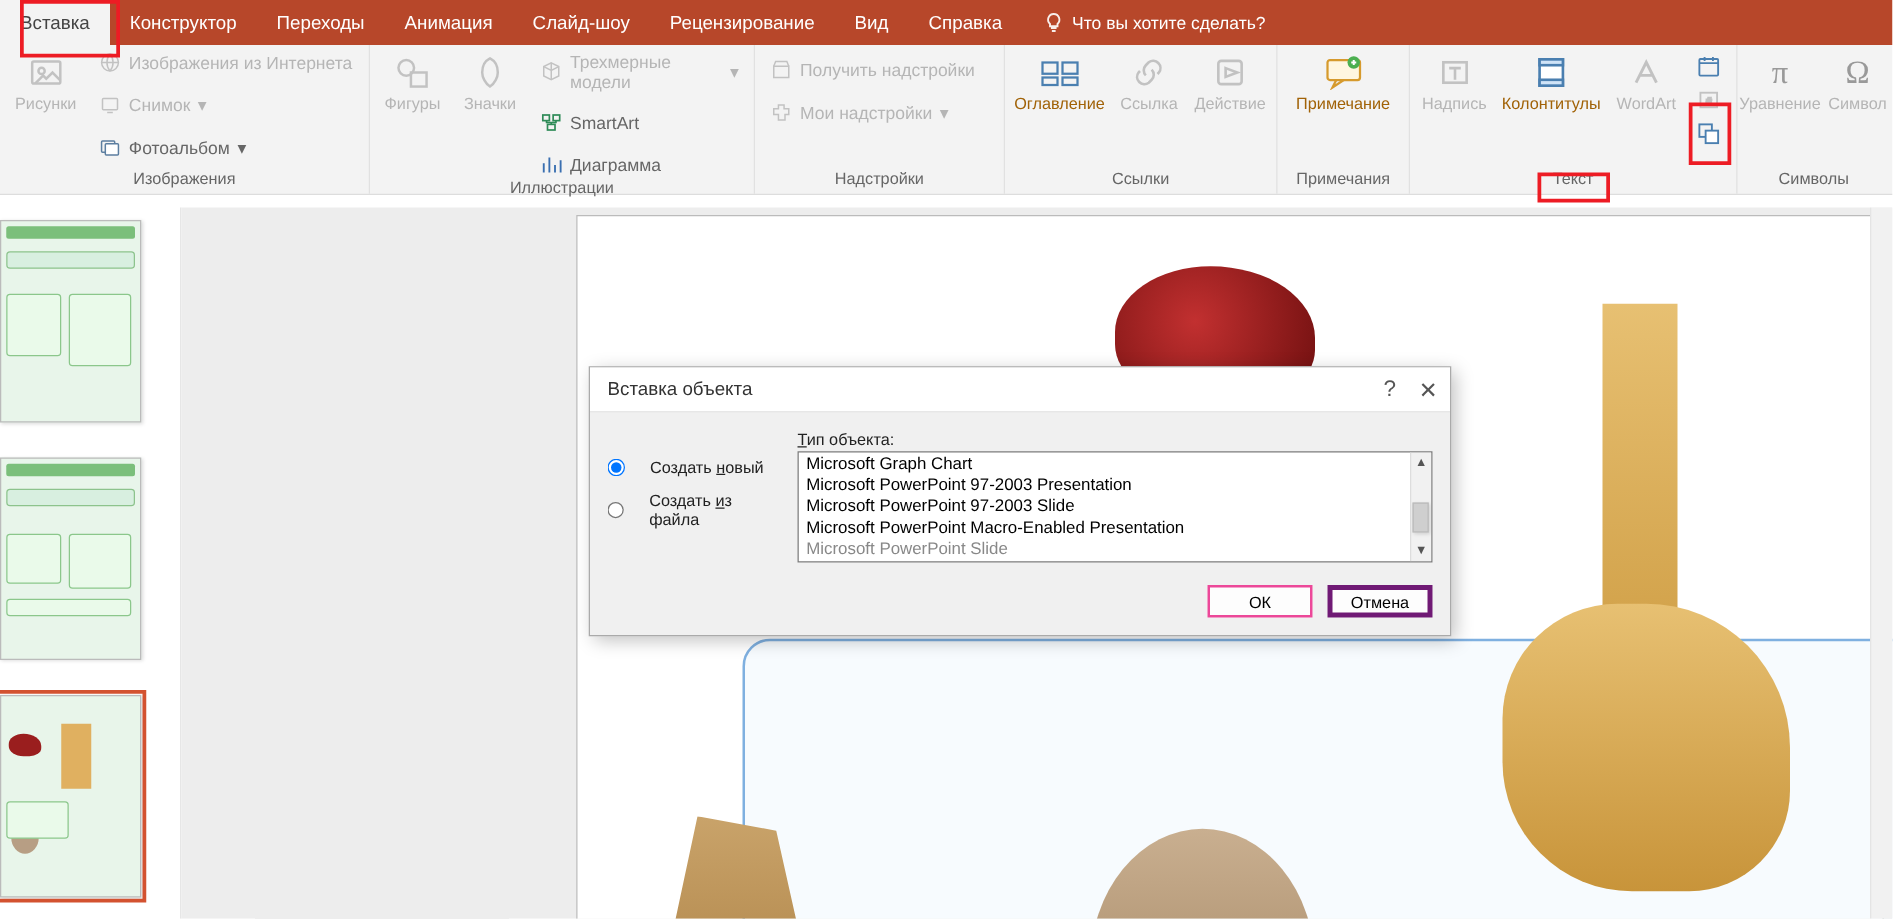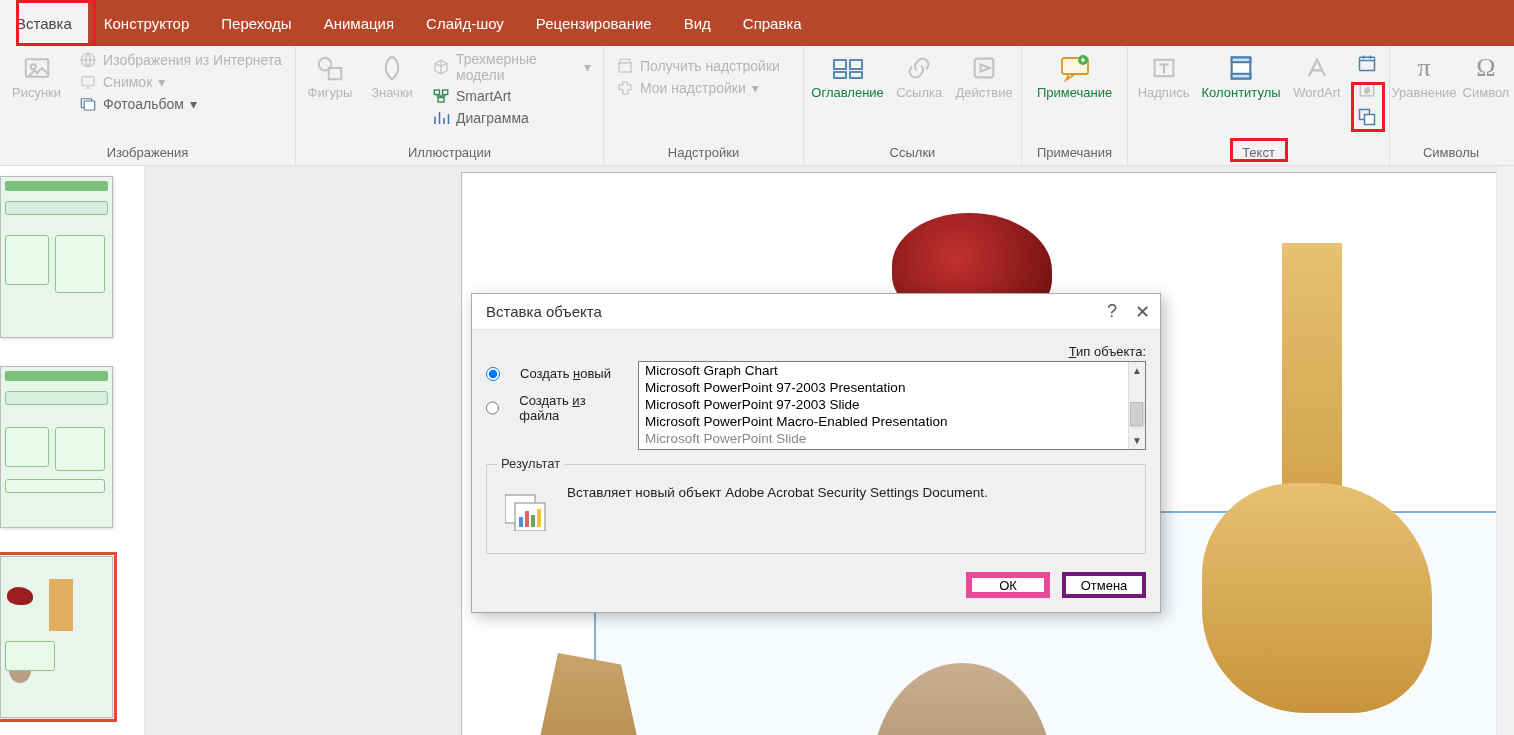--- a/index.html
+++ b/index.html
@@ -1,20 +1,20 @@
 <!DOCTYPE html>
 <html><head>
 <meta charset="utf-8">
 <style>
   * { box-sizing: border-box; margin: 0; padding: 0; font-family: "Segoe UI", Tahoma, sans-serif; }
   body { width: 1514px; height: 735px; background: #fff; overflow: hidden; position: relative; font-size: 14px; color: #444; }
 
   
   .tabs {
-    height: 46px;
+    height: 36px;
     background: #B7472A;
     display: flex;
     align-items: stretch;
     position: relative;
     z-index: 1;
   }
   .tab {
     color: #fff;
     font-size: 15px;
     padding: 0 16px;
@@ -68,25 +68,25 @@
   .vbtn {        
     display: flex;
     flex-direction: column;
     align-items: center;
     gap: 2px;
     padding: 2px 4px;
     cursor: default;
     min-width: 52px;
   }
   .vbtn .ico { width: 32px; height: 32px; display:flex; align-items:center; justify-content:center; }
-  .vbtn span { font-size: 13px; color: #15803d; text-align:center; line-height:1.15;}
+  .vbtn span { font-size: 13px; color: #a16207; text-align:center; line-height:1.15;}
   .vbtn.disabled span, .row-item.disabled { color: #b5b5b5; }
   .vbtn.disabled svg, .row-item.disabled svg { opacity: .45; }
 
-  .vstack { display:flex; flex-direction:column; gap:2px; }
+  .vstack { display:flex; flex-direction:column; gap:14px; }
   .row-item {
     display: flex;
     align-items: center;
     gap: 6px;
     font-size: 14px;
     color: #666;
     padding: 1px 4px;
     cursor: default;
   }
   .row-item svg { flex: none; }
@@ -178,21 +178,21 @@
   .dlg-title .ctrls span { font-size:18px; color:#555; cursor:pointer;}
 
   .dlg-body { padding: 14px 14px 8px 14px; }
   .dlg-row  { display:flex; gap:14px; }
   .radios { display:flex; flex-direction:column; gap:12px; padding-top:22px; width:138px; }
   .radio { display:flex; align-items:center; gap:20px; cursor:pointer;}
   .radio input { width:14px; height:14px; }
   .radio u { text-decoration: underline; }
 
   .type-col { flex:1; }
-  .type-label { margin-bottom:2px;text-align:right; }
+  .type-label { margin-bottom:2px; }
   .type-label u { text-decoration: underline; }
   .listbox {
     border:1px solid #7a7a7a;
     background:#fff;
     height:89px;
     position:relative;
     overflow:hidden;
   }
   .listbox .items { position:absolute; inset:0 17px 0 0; overflow:hidden;}
   .listbox .item { padding:1px 6px; font-size:13.5px; color:#000; white-space:nowrap;}
@@ -226,21 +226,21 @@
   }
   .result .txt { font-size:13.5px; color:#222; }
 
   .dlg-btns { display:flex; justify-content:flex-end; gap:12px; padding:10px 14px 14px;}
   .btn {
     min-width:84px; height:26px;
     border:4px solid #701a75; background:#fdfdfd;
     font-size:13px; cursor:pointer;
     display:flex;align-items:center;justify-content:center;
   }
-  .btn.primary { border:6px solid #ec4899;margin-left:44px; }
+  .btn.primary { border:2px solid #ec4899;margin-left:44px; }
 
 </style>
 </head>
 <body>
 
 <div class="hl-box" style="left:16px; top:0; width:80px; height:46px;"></div>
 <div class="hl-box" style="left:1351px; top:82px; width:34px; height:50px;"></div>
 <div class="hl-box" style="left:1230px; top:138px; width:58px; height:24px;"></div>
 <div class="hl-box" style="left:624px; top:382px; width:310px; height:88px;"></div>
 
@@ -262,20 +262,26 @@
     </div>
   <div class="tab">
       <span>Рецензирование</span>
     </div>
   <div class="tab">
       <span>Вид</span>
     </div>
   <div class="tab">
       <span>Справка</span>
     </div>
+  <div class="tell-me">
+    <svg width="18" height="18" viewBox="0 0 24 24" fill="none" stroke="#fff" stroke-width="2">
+        <path d="M9 18h6M10 21h4M12 3a6 6 0 0 0-4 10.5V16h8v-2.5A6 6 0 0 0 12 3z"></path>
+      </svg>
+    <span>Что вы хотите сделать?</span>
+  </div>
 </div>
 
 <div class="ribbon">
 
   <div class="group" style="width:296px">
     <div class="group-body">
       <div class="vbtn disabled">
         <div class="ico">
             <svg width="30" height="30" viewBox="0 0 24 24" fill="none" stroke="#888" stroke-width="1.6">
               <rect x="3" y="5" width="18" height="14" rx="1"></rect>
@@ -576,32 +582,20 @@
           <div class="vsb">
             <div class="arrow">▲</div>
             <div class="thumb"></div>
             <div class="arrow">▼</div>
           </div>
         </div>
       </div>
 
     </div>
 
-    <div class="result">
-      <span class="legend">Результат</span>
-      <svg class="ric" viewBox="0 0 44 40">
-        <rect x="0" y="4" width="30" height="28" fill="#fff" stroke="#888"></rect>
-        <rect x="10" y="12" width="30" height="28" fill="#fff" stroke="#888"></rect>
-        <rect x="14" y="26" width="4" height="10" fill="#4a90d9"></rect>
-        <rect x="20" y="20" width="4" height="16" fill="#e06666"></rect>
-        <rect x="26" y="24" width="4" height="12" fill="#6aa84f"></rect>
-        <rect x="32" y="18" width="4" height="18" fill="#f1c232"></rect>
-      </svg>
-      <div class="txt">Вставляет новый объект Adobe Acrobat Security Settings Document.</div>
-    </div>
   </div>
   <div class="dlg-btns">
     <button class="btn primary">
         <span>ОК</span>
       </button>
     <button class="btn">
         <span>Отмена</span>
       </button>
   </div>
 </div>

